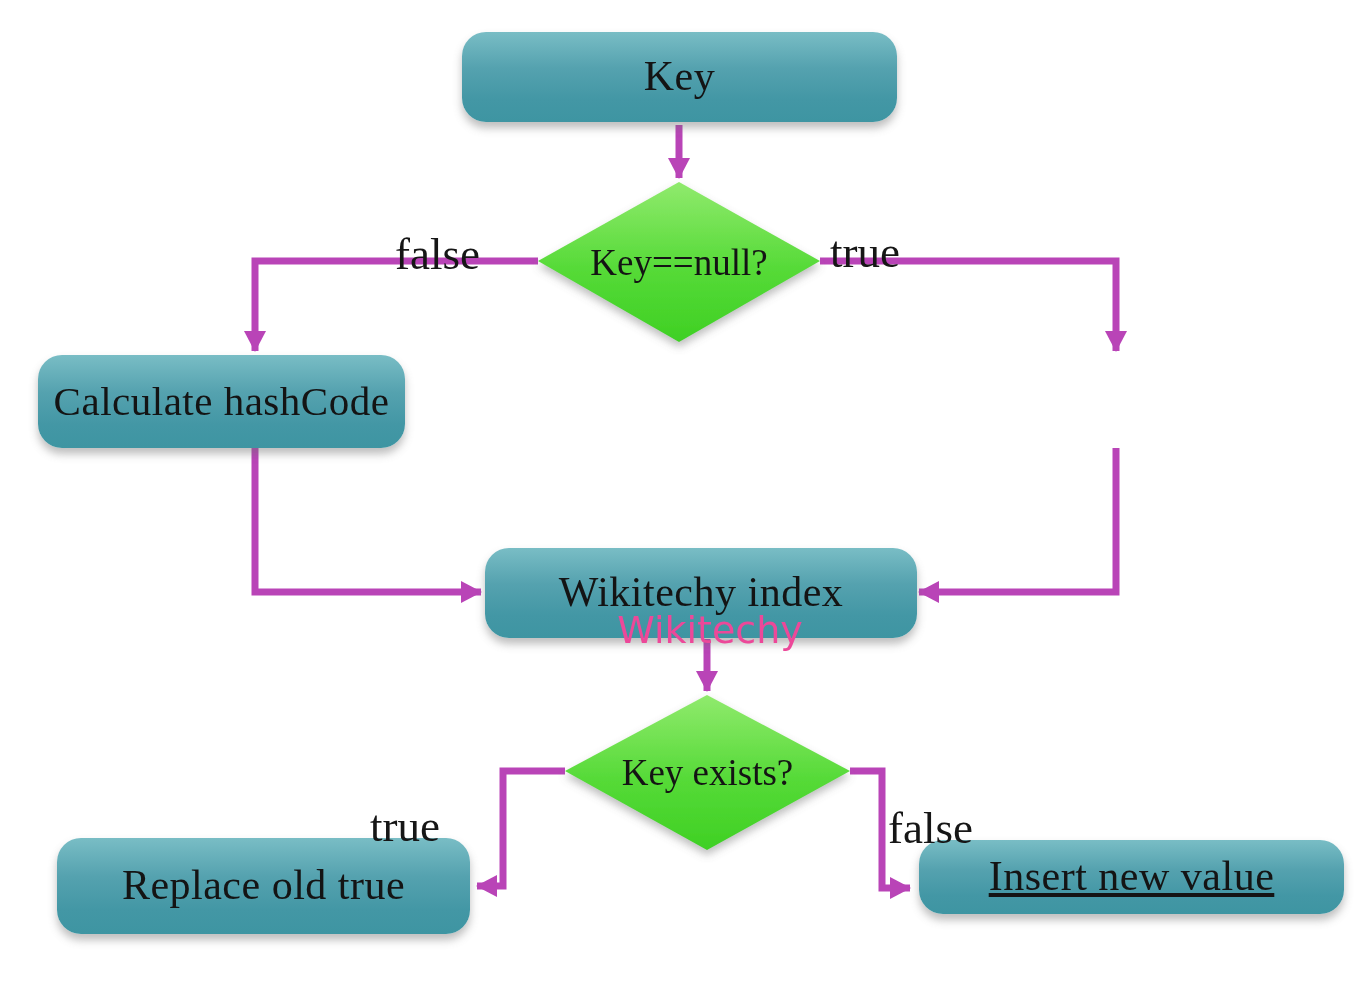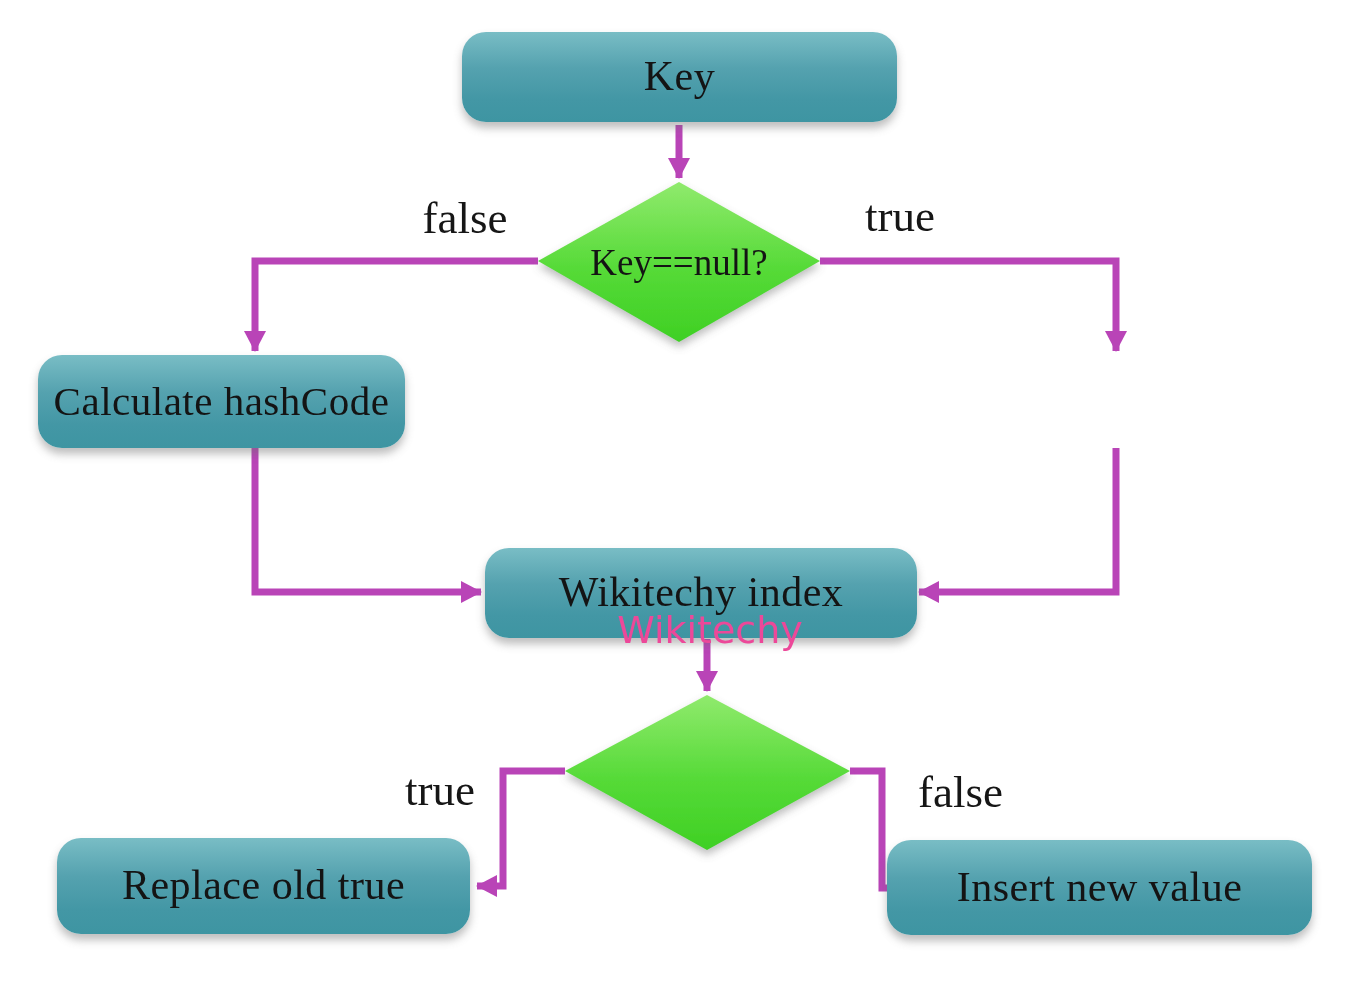--- a/index.html
+++ b/index.html
@@ -38,39 +38,39 @@
   .diamond-label {
     position: absolute;
     color: #141414;
     font-size: 37px;
     text-align: center;
   }
   .branch-label {
     position: absolute;
     color: #161616;
     font-size: 45px;
-    text-align: center;
+    margin-top: 36px;
   }
   .watermark {
     position: absolute;
     left: 560px;
     top: 608px;
     width: 300px;
     text-align: center;
     font-family: "DejaVu Sans", "Liberation Sans", sans-serif;
     font-size: 38px;
     color: #ec4899;
   }
   
   .n-key          { left: 462px; top: 32px;  width: 435px; height: 90px; }
   .n-calc-hash    { left: 38px;  top: 355px; width: 367px; height: 93px; font-size: 41px; }
   .n-hash-zero    { left: 898px; top: 355px; width: 434px; height: 93px; font-size: 44px; }
   .n-calc-index   { left: 485px; top: 548px; width: 432px; height: 90px; }
   .n-replace-old  { left: 57px;  top: 838px; width: 413px; height: 96px; }
-  .n-insert-new   { left: 887px; top: 840px; width: 425px; height: 95px; }
+  .n-insert-new   { left: 919px; top: 840px; width: 425px; height: 74px; text-decoration: underline; }
   .l-d1-text      { left: 538px; top: 241px; width: 282px; }
   .l-d2-text      { left: 565px; top: 751px; width: 285px; }
   .l-false1       { left: 395px; top: 192px; width: 140px; }
   .l-true1        { left: 830px; top: 190px; width: 140px; }
   .l-true2        { left: 370px; top: 764px; width: 140px; }
   .l-false2       { left: 888px; top: 766px; width: 145px; }
 </style>
 </head>
 <body>
 
@@ -116,20 +116,21 @@
     <span>Wikitechy index</span>
   </div>
   <div class="node n-replace-old">
     <span>Replace old true</span>
   </div>
   <div class="node n-insert-new">
     <span>Insert new value</span>
   </div>
 
   <div class="diamond-label l-d1-text">Key==null?</div>
+  <div class="diamond-label l-d2-text">Key exists?</div>
 
   <div class="branch-label l-false1">false</div>
   <div class="branch-label l-true1">true</div>
   <div class="branch-label l-true2">true</div>
   <div class="branch-label l-false2">false</div>
 
   <div class="watermark">Wikitechy</div>
 
 </div>
 

